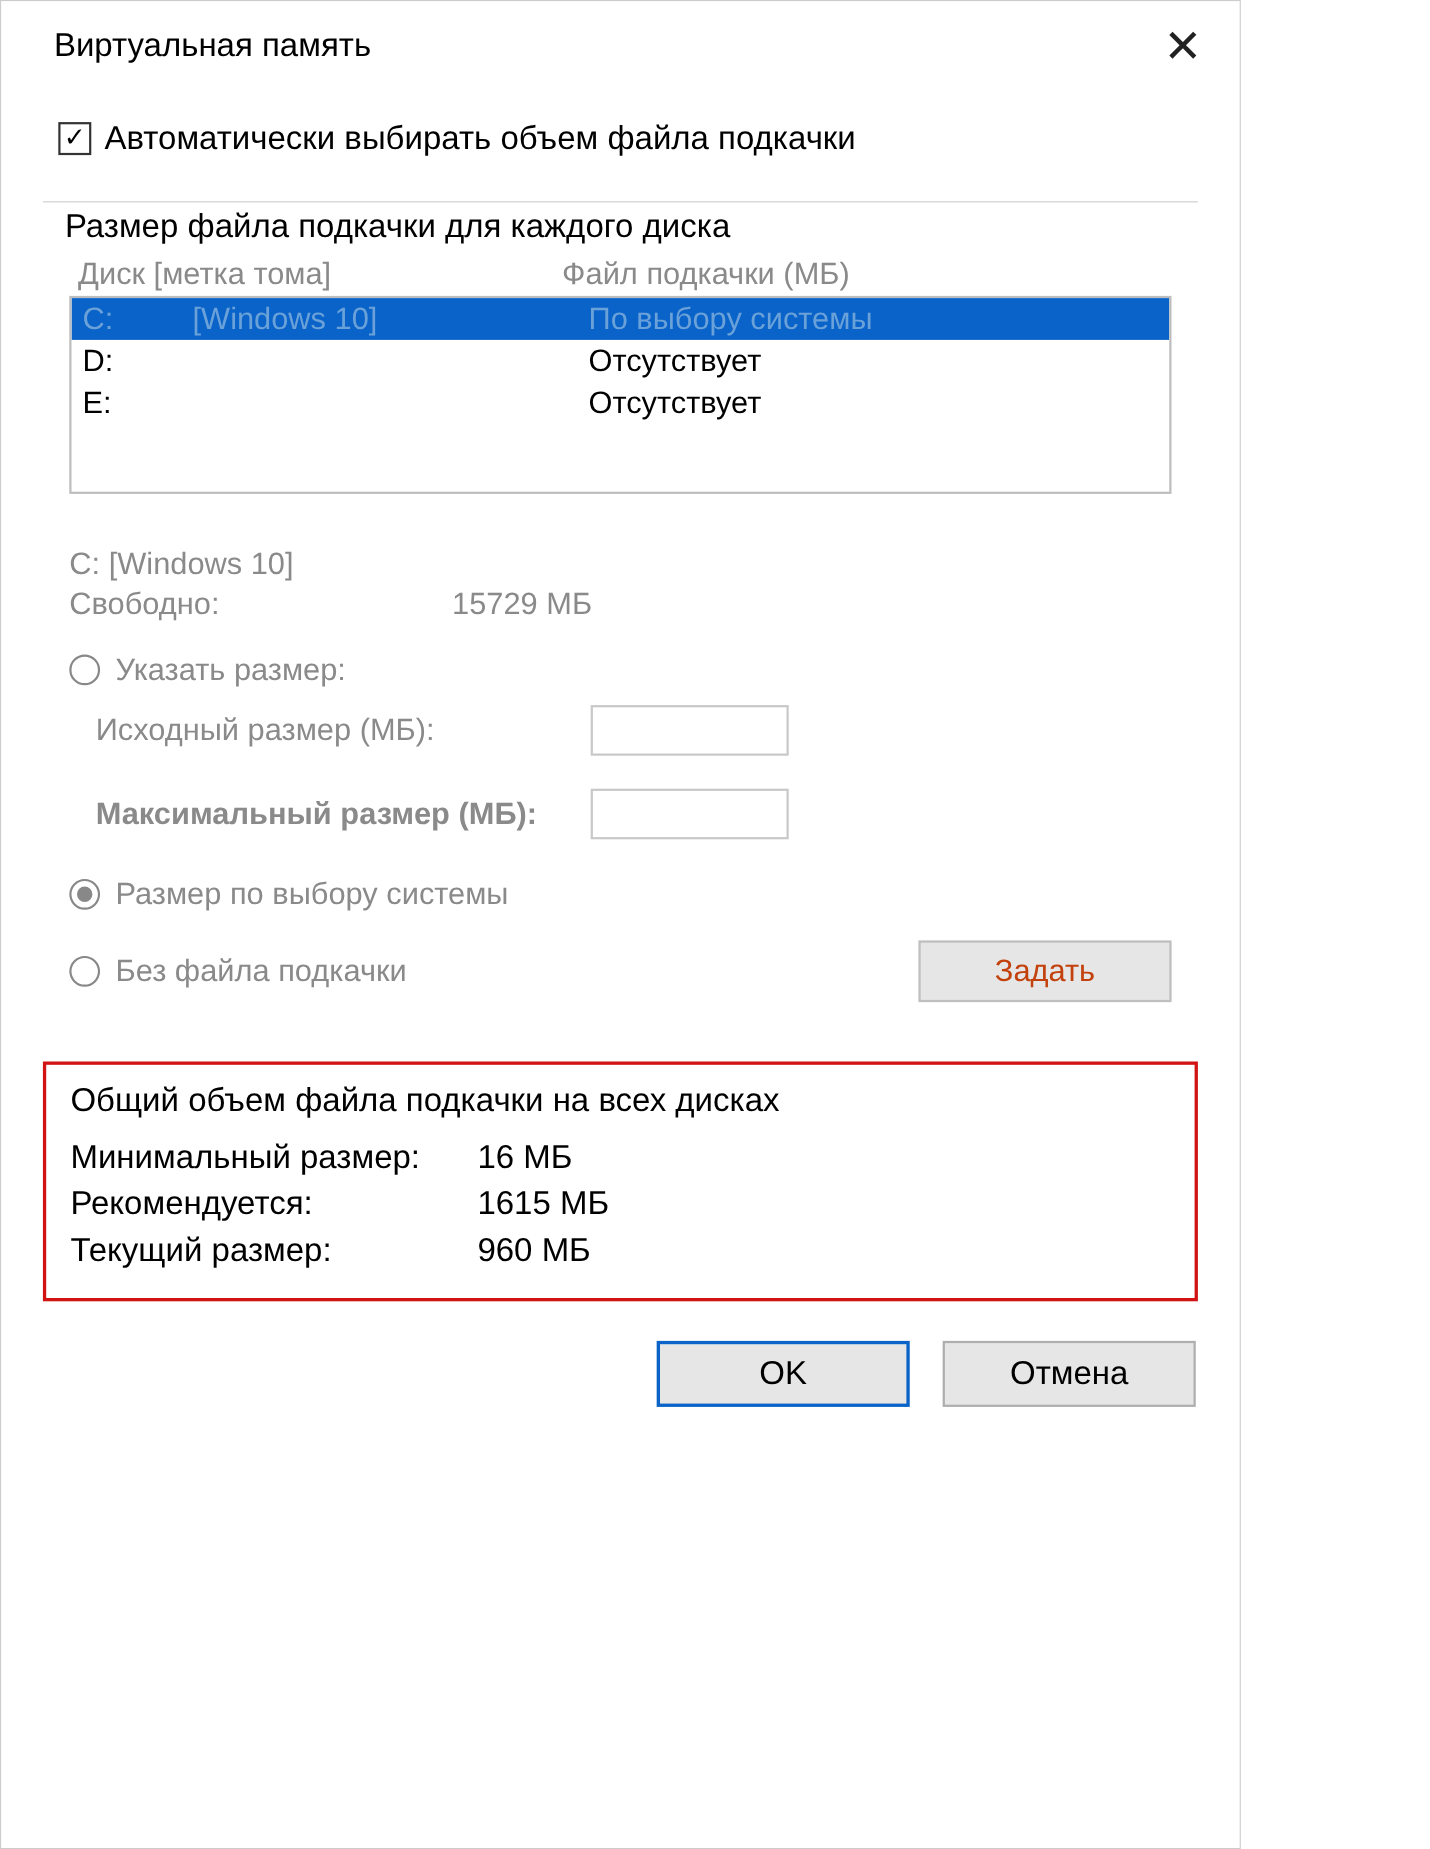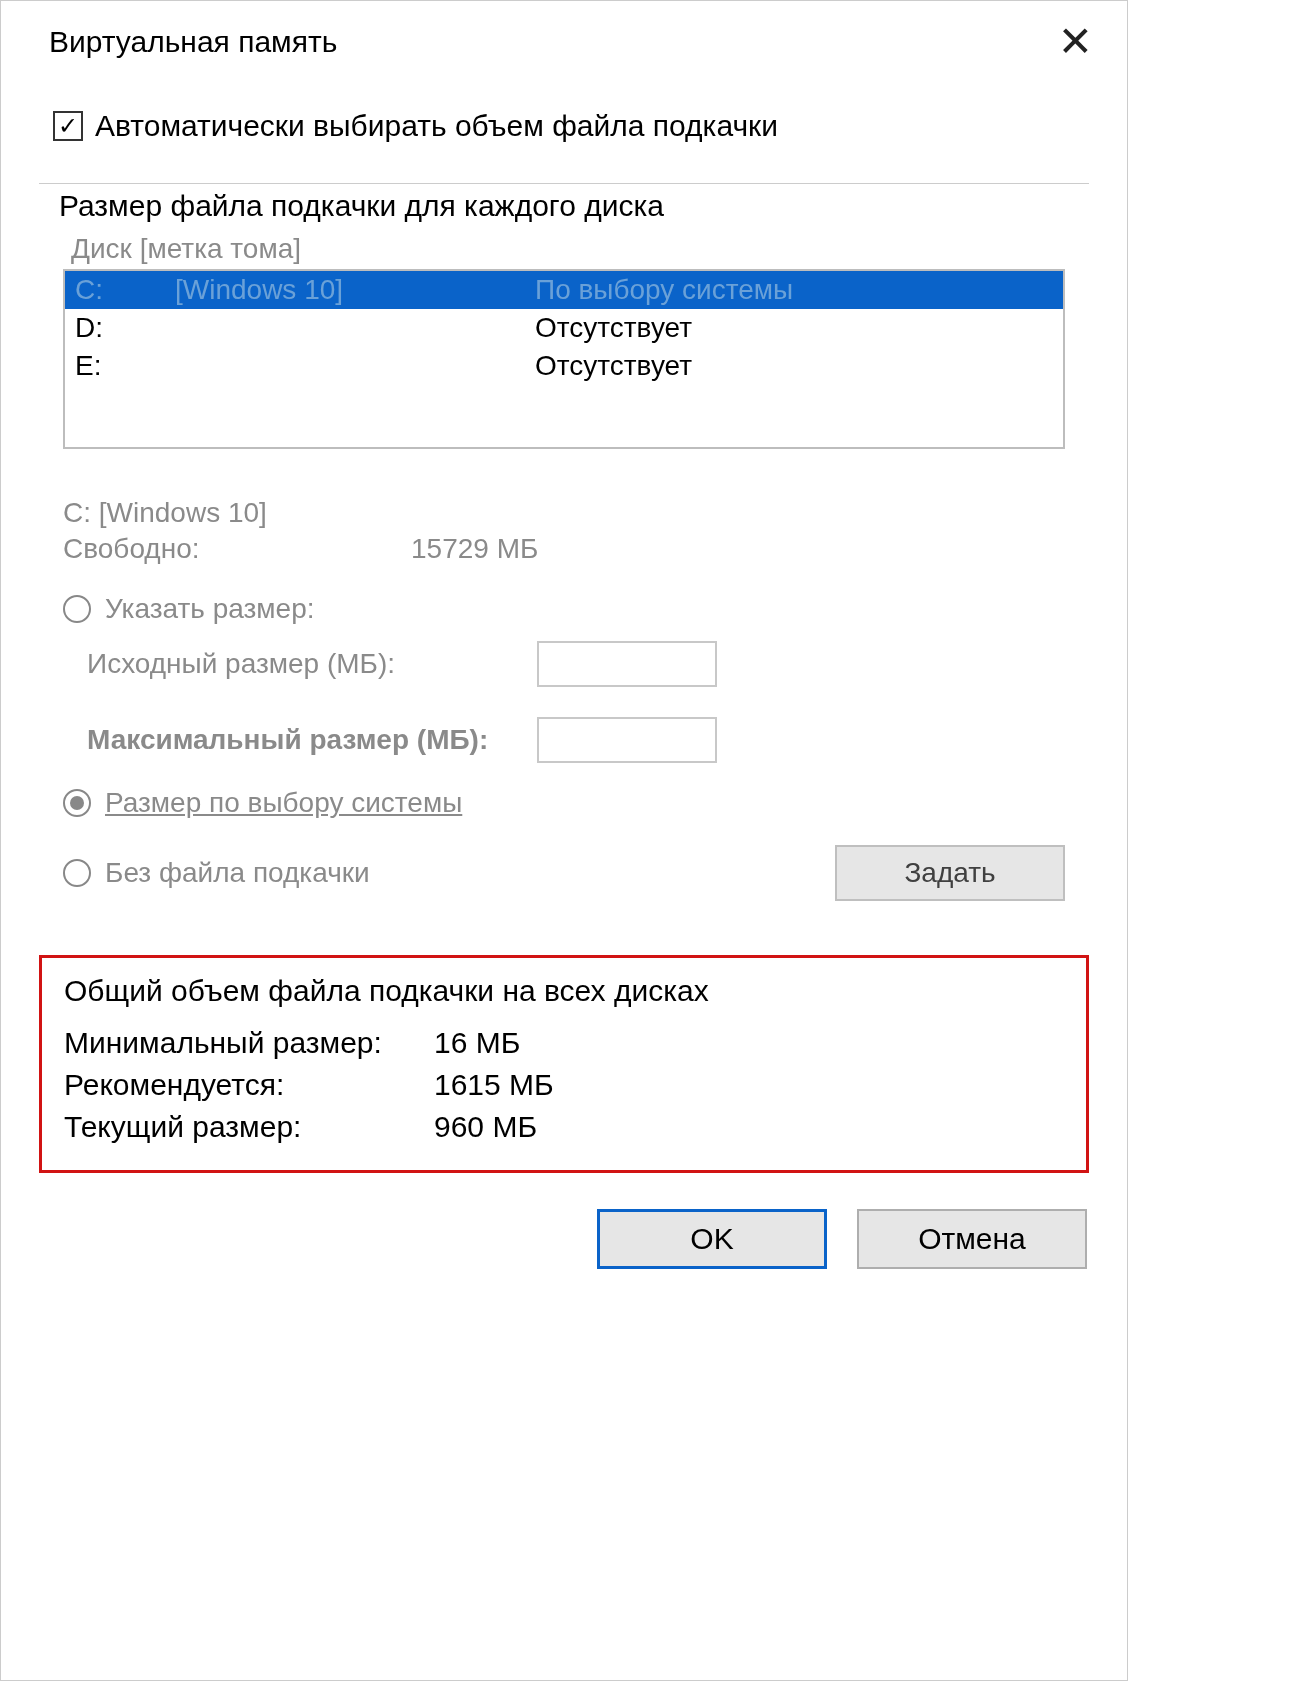--- a/index.html
+++ b/index.html
@@ -153,21 +153,21 @@
     display:flex;
     align-items:center;
     justify-content: space-between;
     margin-top: 26px;
   }
   .set-btn {
     width: 230px; height: 56px;
     background: #e6e6e6;
     border: 2px solid #bfbfbf;
     font-size: 28px;
-    color: #404040;
+    color: #c2410c;
     display:flex; align-items:center; justify-content:center;
   }
   .totals-box {
     border: 3px solid #d11313;
     padding: 16px 22px 22px 22px;
     margin-top: 30px;
   }
   .totals-title {
     font-size: 30px; margin-bottom: 14px;
   }
@@ -211,20 +211,21 @@
       <span class="checkbox">✓</span>
       <span class="checkbox-label">Автоматически выбирать объем файла подкачки</span>
     </div>
 
     <div class="groupbox">
       <div class="groupbox-border"></div>
       <div class="groupbox-legend">Размер файла подкачки для каждого диска</div>
 
       <div class="list-header disabled">
         <div class="col-drive">Диск [метка тома]</div>
+        <div class="col-pf">Файл подкачки (МБ)</div>
       </div>
 
       <div class="disk-list">
         <div class="disk-row selected">
           <span class="dletter">C:</span>
           <span class="dlabel">[Windows 10]</span>
           <span class="dpf">По выбору системы</span>
         </div>
         <div class="disk-row">
           <span class="dletter">D:</span>
@@ -253,21 +254,21 @@
 
       <div class="size-row disabled">
         <div class="slabel">Исходный размер (МБ):</div>
         <div class="num-input"></div>
       </div>
       <div class="size-row disabled" style="margin-top:30px;font-weight:bold;">
         <div class="slabel">Максимальный размер (МБ):</div>
         <div class="num-input"></div>
       </div>
 
-      <div class="radio-row disabled" style="margin-top:24px;text-decoration:underline;">
+      <div class="radio-row disabled" style="margin-top:34px;">
         <span class="radio-outer">
             <span class="radio-inner"></span>
           </span>
         <span class="radio-text">Размер по выбору системы</span>
       </div>
 
       <div class="set-row">
         <div class="radio-row disabled" style="margin-top:0;">
           <span class="radio-outer"></span>
           <span class="radio-text">Без файла подкачки</span>

